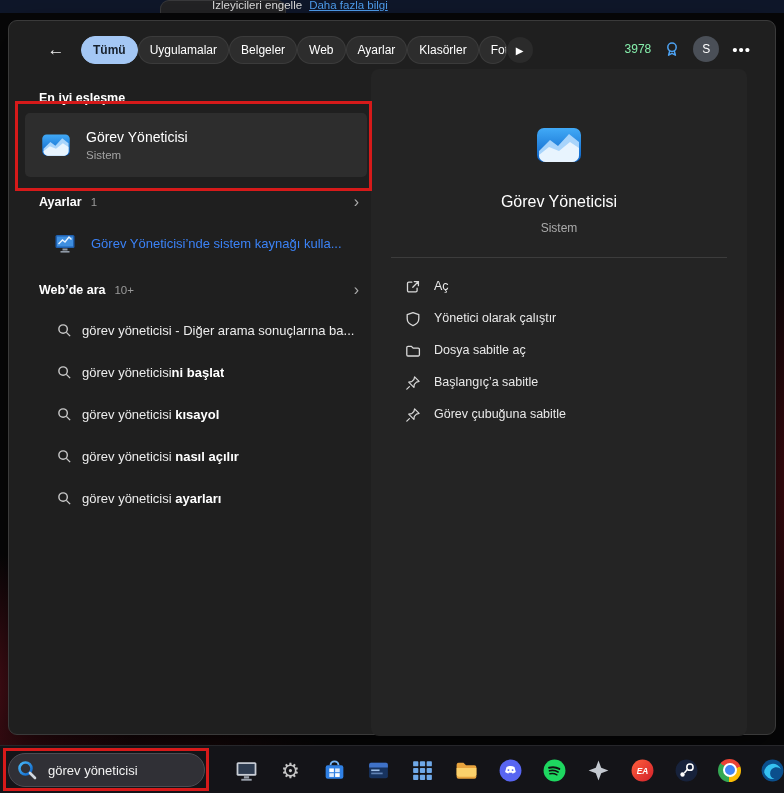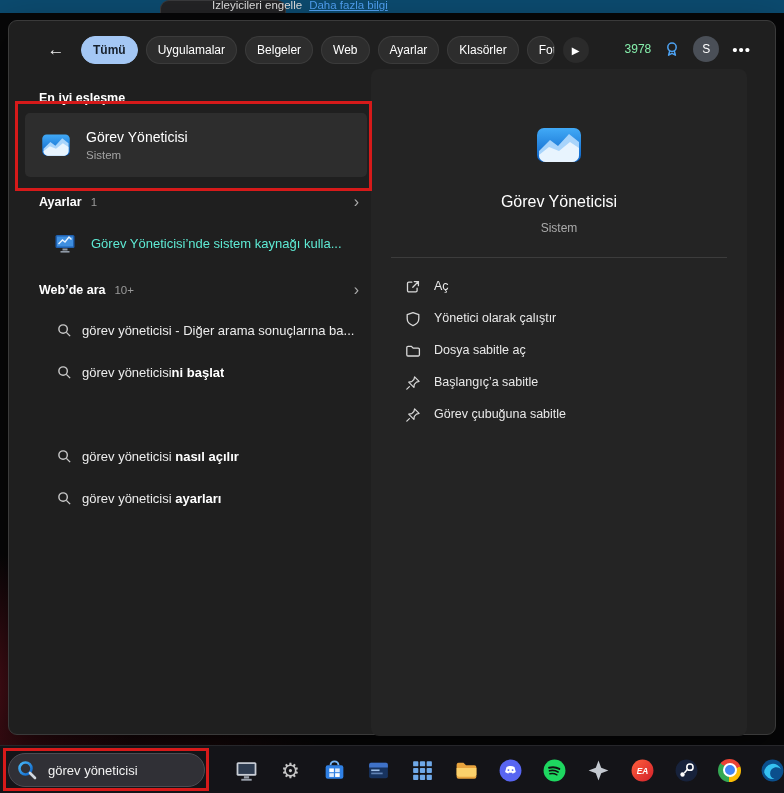--- a/index.html
+++ b/index.html
@@ -7,29 +7,29 @@
     position:relative;width:784px;height:793px;overflow:hidden;
     font-family:"Liberation Sans","DejaVu Sans",sans-serif;
     background:
       radial-gradient(ellipse 260px 200px at -40px 690px, #58101a 0%, transparent 70%),
       radial-gradient(ellipse 200px 330px at 810px 480px, #4a0c12 0%, transparent 72%),
       radial-gradient(ellipse 340px 130px at 140px 800px, #3c080d 0%, transparent 70%),
       #070708;
     color:#e9e9e9;
   }
   
-  .topstrip{position:absolute;top:0;left:0;right:0;height:13px;background:#0c4a6e;overflow:hidden}
+  .topstrip{position:absolute;top:0;left:0;right:0;height:13px;background:#0f172a;overflow:hidden}
   .tab-edge{position:absolute;top:0;left:160px;width:124px;height:12px;background:#232325;border:1px solid #3a3a3c;border-bottom:none;border-radius:9px 9px 0 0}
   .topstrip .txt{position:absolute;left:212px;top:-2px;font-size:11.5px;line-height:14px;color:#dedede;white-space:nowrap}
   .topstrip .lnk{color:#4f9ff0;text-decoration:underline;margin-left:7px}
 
   
   .flyout{position:absolute;left:8px;top:20px;width:768px;height:715px;background:#1f1f1f;border:1px solid #3a3a3a;border-radius:9px;box-shadow:0 16px 40px rgba(0,0,0,.6);box-sizing:border-box}
   .back{position:absolute;left:34px;top:16px;width:26px;height:26px;display:flex;align-items:center;justify-content:center;font-size:17px;color:#ededed;border-radius:4px;cursor:pointer}
-  .tabs{position:absolute;left:72px;top:15px;display:flex;gap:8px;align-items:center}
+  .tabs{position:absolute;left:72px;top:15px;display:flex;gap:0;align-items:center}
   .pill{flex:none;height:26px;line-height:26px;padding:0 11px;border-radius:14px;background:#2d2d2d;border:1px solid rgba(255,255,255,.07);color:#fff;font-size:12px;white-space:nowrap;cursor:pointer}
   .pill.active{background:#a4c7f4;border-color:#a4c7f4;color:#17202b;font-weight:bold}
   .pill.clip{width:15px;padding:0 0 0 11px;overflow:hidden}
   .playbtn{flex:none;width:26px;height:26px;border-radius:50%;background:#2b2b2b;display:flex;align-items:center;justify-content:center;color:#fff;font-size:10px;cursor:pointer}
   .hdr-right{position:absolute;right:24px;top:15px;height:26px;display:flex;align-items:center;gap:13px}
   .pts{font-size:12px;color:#86efac}
   .rew-ic svg{width:16px;height:16px;display:block}
   .avatar{width:26px;height:26px;border-radius:50%;background:#4a4f57;color:#fff;font-size:12px;display:flex;align-items:center;justify-content:center;cursor:pointer}
   .more{font-size:15px;color:#fff;letter-spacing:1px;cursor:pointer}
 
@@ -40,21 +40,21 @@
   .bm-title{font-size:14px;color:#fff;margin-bottom:4px}
   .bm-sub{font-size:11.5px;color:#a3a3a3}
   .sec-row{position:absolute;left:30px;width:320px;display:flex;align-items:center;cursor:pointer}
   .sec-row .t{font-size:12.5px;font-weight:bold;color:#fff}
   .sec-row .badge{font-size:11.5px;color:#9a9a9a;margin-left:9px}
   .sec-row .chev{margin-left:auto;color:#aaa;font-size:16px;line-height:14px}
   .row-ayarlar{top:174px}
   .row-web{top:262px}
   .set-item{position:absolute;left:16px;top:200px;width:344px;height:44px;display:flex;align-items:center;padding-left:28px;gap:14px;box-sizing:border-box;border-radius:5px;cursor:pointer}
   .set-item svg{width:24px;height:24px;flex:none}
-  .set-item .txt{font-size:13px;color:#5eead4;white-space:nowrap;overflow:hidden}
+  .set-item .txt{font-size:13px;color:#3b82f6;white-space:nowrap;overflow:hidden}
   .sug-row{position:absolute;left:16px;width:344px;height:42px;display:flex;align-items:center;padding-left:32px;gap:10px;box-sizing:border-box;border-radius:5px;cursor:pointer}
   .sug-row svg{width:15px;height:15px;flex:none}
   .sug-text{font-size:13px;color:#ececec;white-space:nowrap;overflow:hidden}
   .sug-text b{color:#ffffff}
   .s0{top:288px}.s1{top:330px}.s2{top:372px}.s3{top:414px}.s4{top:456px}
 
   
   .detail{position:absolute;left:362px;top:48px;width:376px;height:667px;background:#242424;border-radius:8px;box-sizing:border-box}
   .d-icon{position:absolute;left:164px;top:52px;width:48px;height:48px}
   .d-icon svg{width:48px;height:48px}
@@ -185,20 +185,27 @@
       </svg>
     <span class="sug-text"><span>görev yöneticisi</span><span> - Diğer arama sonuçlarına ba...</span></span>
   </div>
   <div class="sug-row s1">
     <svg viewBox="0 0 16 16">
         <circle cx="6.5" cy="6.5" r="4.5" fill="none" stroke="#c9c9c9" stroke-width="1.5"></circle>
         <line x1="10" y1="10" x2="14" y2="14" stroke="#c9c9c9" stroke-width="1.5"></line>
       </svg>
     <span class="sug-text"><span>görev yöneticisi</span><b>ni başlat</b></span>
   </div>
+  <div class="sug-row s2">
+    <svg viewBox="0 0 16 16">
+        <circle cx="6.5" cy="6.5" r="4.5" fill="none" stroke="#c9c9c9" stroke-width="1.5"></circle>
+        <line x1="10" y1="10" x2="14" y2="14" stroke="#c9c9c9" stroke-width="1.5"></line>
+      </svg>
+    <span class="sug-text"><span>görev yöneticisi</span><b> kısayol</b></span>
+  </div>
   <div class="sug-row s3">
     <svg viewBox="0 0 16 16">
         <circle cx="6.5" cy="6.5" r="4.5" fill="none" stroke="#c9c9c9" stroke-width="1.5"></circle>
         <line x1="10" y1="10" x2="14" y2="14" stroke="#c9c9c9" stroke-width="1.5"></line>
       </svg>
     <span class="sug-text"><span>görev yöneticisi</span><b> nasıl açılır</b></span>
   </div>
   <div class="sug-row s4">
     <svg viewBox="0 0 16 16">
         <circle cx="6.5" cy="6.5" r="4.5" fill="none" stroke="#c9c9c9" stroke-width="1.5"></circle>

